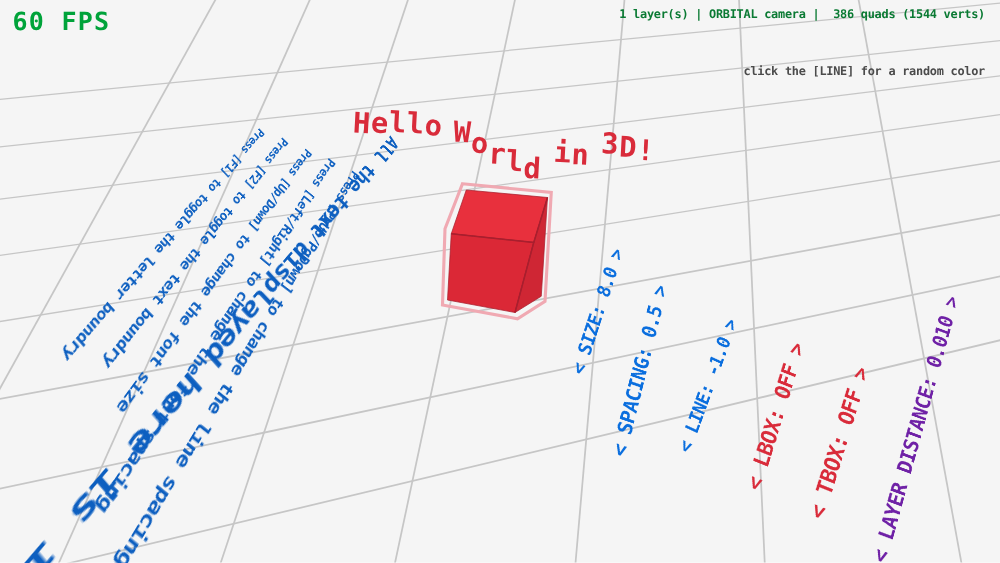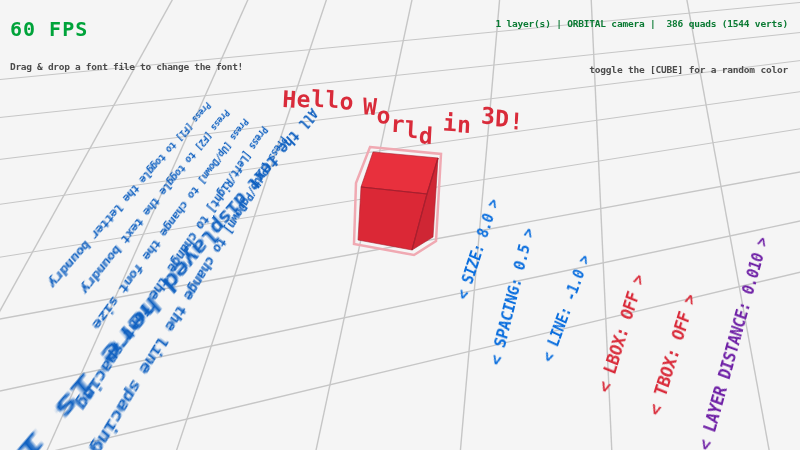--- a/index.html
+++ b/index.html
@@ -1,20 +1,20 @@
 <!DOCTYPE html>
 <html style="--background: #f5f5f5; --grid: #c6c6c6; --text-blue: #0d5fc0; --text-red: #d92b3a; --fps-green: #00a33a; --status-green: #0a7a33; --hud-gray: #4b4b4b;"><head>
 <meta charset="utf-8">
 <style>
   html,body{margin:0;padding:0;}
   #app{position:relative;width:800px;height:450px;background:var(--background,#f5f5f5);overflow:hidden;
        font-family:"DejaVu Sans Mono", monospace;}
   svg.layer{position:absolute;left:0;top:0;}
   
-  .hud{position:absolute;white-space:pre;line-height:1.1;margin-top:12px;}
+  .hud{position:absolute;white-space:pre;line-height:1.1;}
   .hud-l{font-size:9.5px;font-weight:bold;letter-spacing:-0.3px;color:var(--hud-gray,#4b4b4b);}
   .hud-r{font-size:9.5px;font-weight:bold;letter-spacing:-0.2px;color:var(--hud-gray,#4b4b4b);right:12px;}
   #fps{left:10px;top:6px;font-size:20px;font-weight:bold;letter-spacing:1px;color:var(--fps-green,#00a33a);}
   #status{color:var(--status-green,#0a7a33);}
   
   .g3d{position:absolute;transform-origin:0 0;white-space:pre;line-height:1;
        color:var(--text-blue,#0d5fc0);font-weight:bold;letter-spacing:-0.5px;}
   .taper{display:inline-block;transform-origin:0 50%;
          transform:perspective(300px) rotateY(-27deg) skewX(-6deg);}
   .taper-big{display:inline-block;transform-origin:0 50%;
@@ -96,18 +96,17 @@
     <span class="bb-in">&lt; LBOX: OFF &gt;</span>
   </div>
   <div class="bb" style="left: 642px; top: 427px; font-size: 18px; transform: rotate(-73deg); color: rgb(217, 43, 58);">
     <span class="bb-in">&lt; TBOX: OFF &gt;</span>
   </div>
   <div class="bb" style="left: 694px; top: 462px; font-size: 17px; transform: rotate(-74.5deg); color: rgb(111, 33, 166);">
     <span class="bb-in">&lt; LAYER DISTANCE: 0.010 &gt;</span>
   </div>
 
   <div id="fps" class="hud">60 FPS</div>
-  <div class="hud hud-l" style="left:10px;top:50px;">Drag &amp; drop a font file to change the font!</div>
 
   <div id="status" class="hud hud-r" style="top:7px;">1 layer(s) | ORBITAL camera |  386 quads (1544 verts)</div>
-  <div class="hud hud-r" style="top:53px;">toggle the [CUBE] for a random color</div>
+  <div class="hud hud-r" style="top:53px;">click the [LINE] for a random color</div>
 
 </div>
 
 </body></html>

